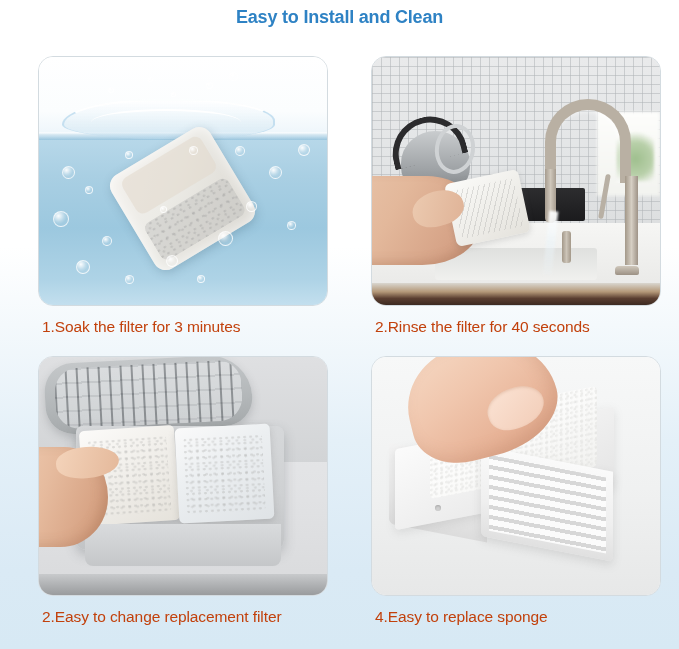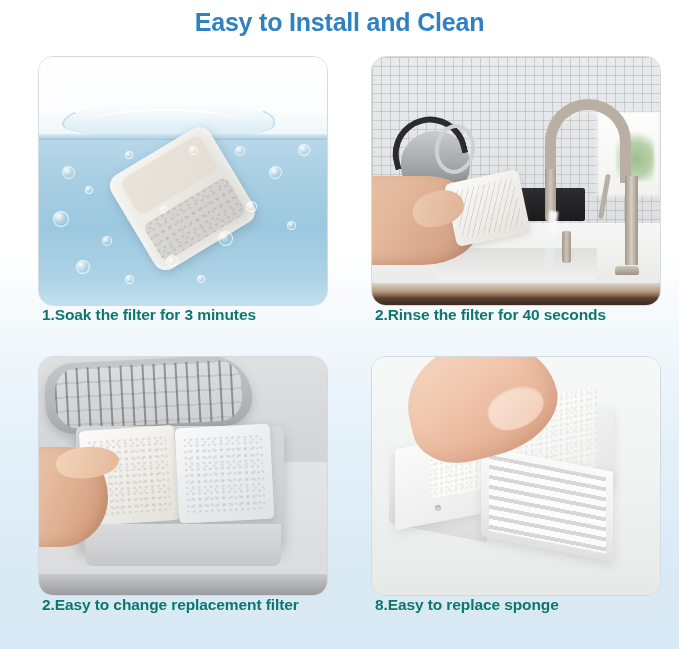--- a/index.html
+++ b/index.html
@@ -20,21 +20,21 @@
         #daeaf5 88%,
         #d7e9f4 100%);
     position: relative;
   }
 
   
   .title {
     width: 100%;
     text-align: center;
     color: #2e82c4;
-    font-size: 25px;
+    font-size: 18px;
     font-weight: bold;
     letter-spacing: -0.2px;
     padding-top: 7px;
     line-height: 1.2;
   }
 
   
   .grid {
     position: absolute;
     left: 0; top: 56px;
@@ -56,23 +56,24 @@
     width: 100%;
     height: 100%;
     border-radius: 15px;
     overflow: hidden;
     position: relative;
     border: 1px solid #d3dbe0;
     background: #fff;
   }
 
   .caption {
-    color: #0f766e;
+    color: #c2410c;
     font-size: 15.5px;
-    font-weight: 700;
+    font-weight: 400;
+    padding-top: 12px;
     padding-left: 4px;
     letter-spacing: -0.1px;
     white-space: nowrap;
   }
 
   .photo { position: absolute; inset: 0; }
 
   
   .p1-air {
     position: absolute; left: 0; top: 0; width: 100%; height: 31%;
@@ -496,16 +497,16 @@
         <div class="p4-holder-front">
           <div class="p4-slots"></div>
         </div>
         <div class="p4-hole"></div>
         <div class="p4-thumb"></div>
         <div class="p4-nail"></div>
       </div>
     </div>
   </div>
   <div class="cap-4">
-    <div class="caption">8.Easy to replace sponge</div>
+    <div class="caption">4.Easy to replace sponge</div>
   </div>
 
 </div>
 
 </body></html>

